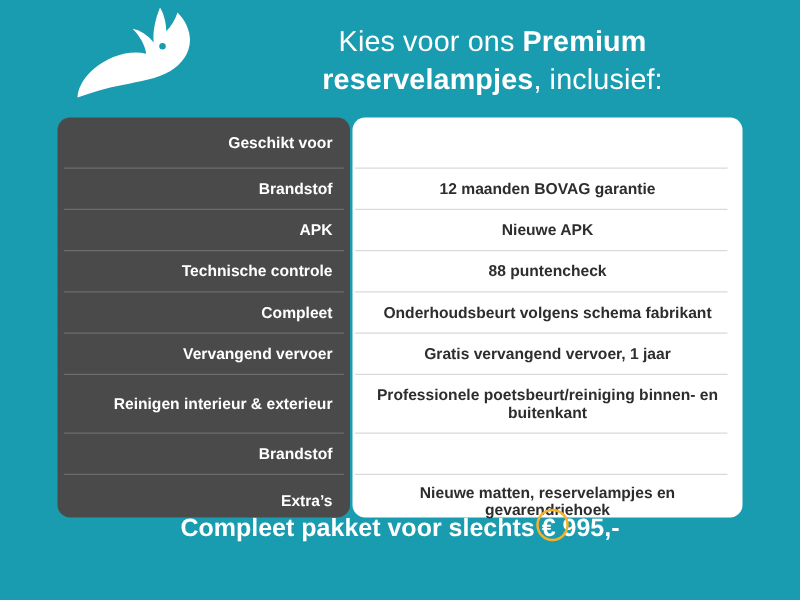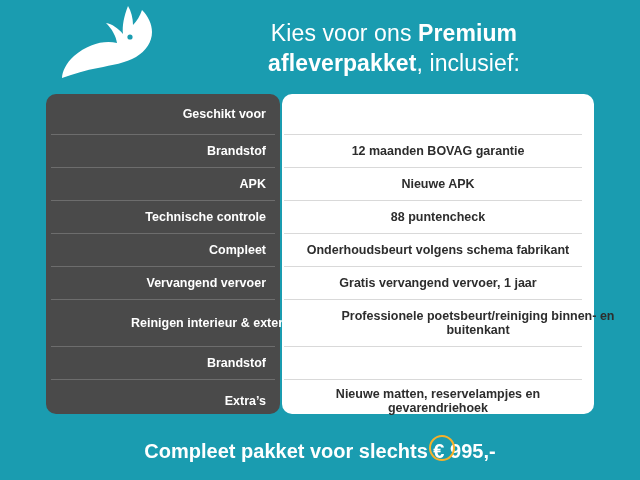--- a/index.html
+++ b/index.html
@@ -137,21 +137,21 @@
     width: 548px;
   }
   .div-spacer {
     width: 2px;
   }
 
   
   .footer {
     position: absolute;
     left: 0;
-    top: 440px;
+    top: 412px;
     width: 640px;
     text-align: center;
     color: #ffffff;
     font-size: 20px;
     font-weight: bold;
   }
   .footer .euro {
     display: inline-block;
     position: relative;
   }
@@ -176,21 +176,21 @@
       <path d="M68 2 C64 12, 62 22, 63 30 C58 24, 52 20, 46 19 C52 25, 56 32, 57 39
                C44 36, 28 40, 14 52 C6 59, 2 68, 2 74 C14 70, 26 66, 38 64
                C52 61, 66 59, 76 53 C86 47, 92 38, 92 28 C92 20, 88 12, 82 6
                C80 12, 77 17, 73 21 C73 14, 71 7, 68 2 Z" fill="#ffffff"></path>
       <circle cx="70" cy="33" r="2.6" fill="#1a9cb0"></circle>
     </svg>
   </div>
 
   <div class="headline">
     <span>Kies voor ons </span><span class="bold">Premium</span><br>
-    <span class="bold">afleverpakket</span><span>, inclusief:</span>
+    <span class="bold">reservelampjes</span><span>, inclusief:</span>
   </div>
 
 </div>
 
 <div class="panel">
   <div class="col-left"></div>
   <div class="col-right"></div>
   <div class="rows" id="rows">
       <div class="row" style="height: 40px;">
         <div class="cell-label">Geschikt voor</div>
@@ -244,21 +244,21 @@
       <div class="row" style="height: 32px; justify-content: center;">
         <div class="cell-label">Vervangend vervoer</div>
         <div class="gap"></div>
         <div class="cell-value">Gratis vervangend vervoer, 1 jaar</div>
       </div>
       <div class="divider-row">
         <div class="divider-left"></div>
         <div class="div-spacer"></div>
         <div class="divider-right"></div>
       </div>
-      <div class="row" style="height: 46px; padding-left: 40px;">
+      <div class="row" style="height: 46px;">
         <div class="cell-label">Reinigen interieur &amp; exterieur</div>
         <div class="gap"></div>
         <div class="cell-value">Professionele poetsbeurt/reiniging binnen- en buitenkant</div>
       </div>
       <div class="divider-row">
         <div class="divider-left"></div>
         <div class="div-spacer"></div>
         <div class="divider-right"></div>
       </div>
       <div class="row" style="height: 32px;">

